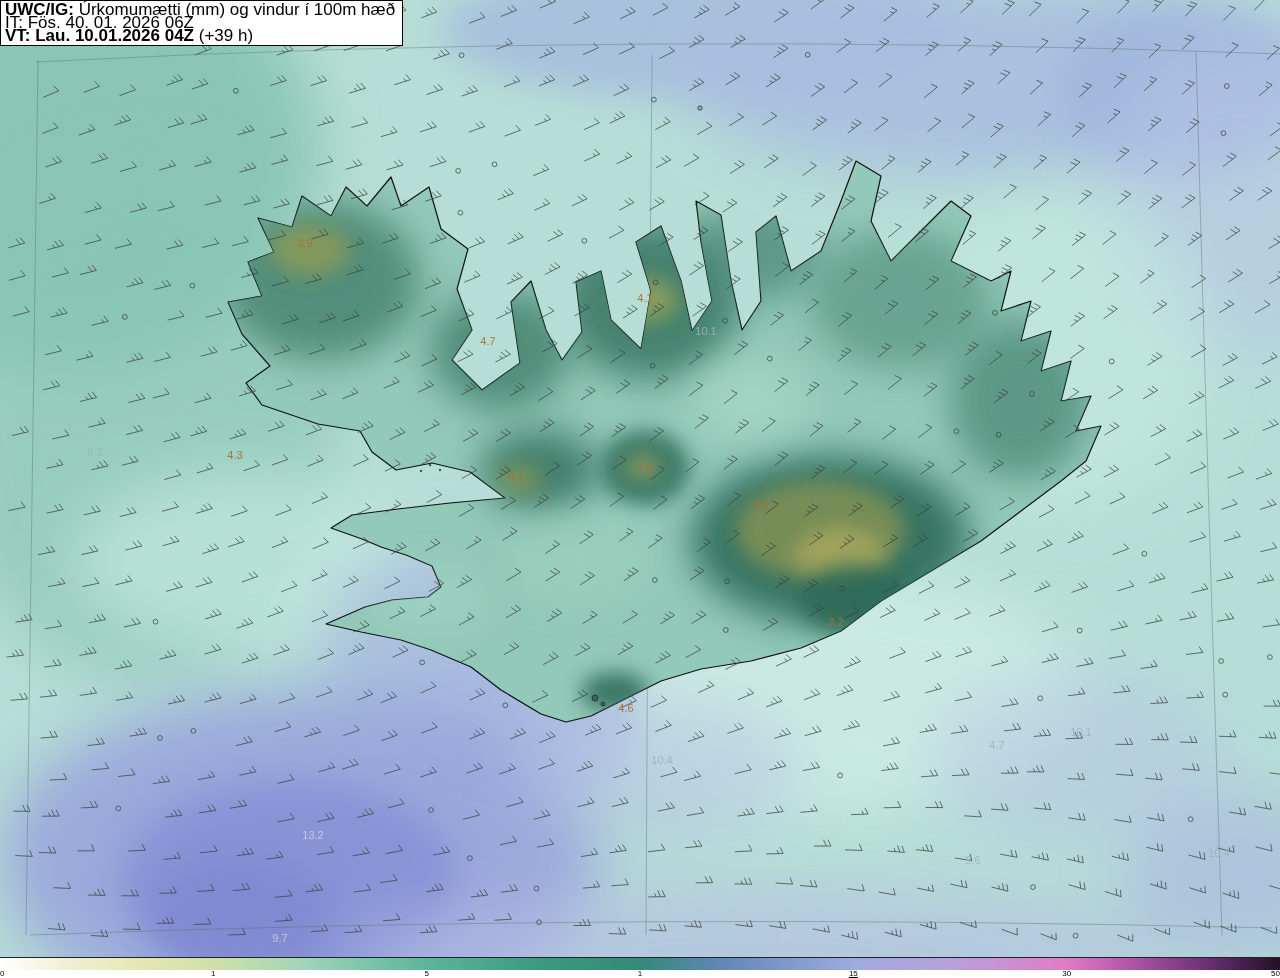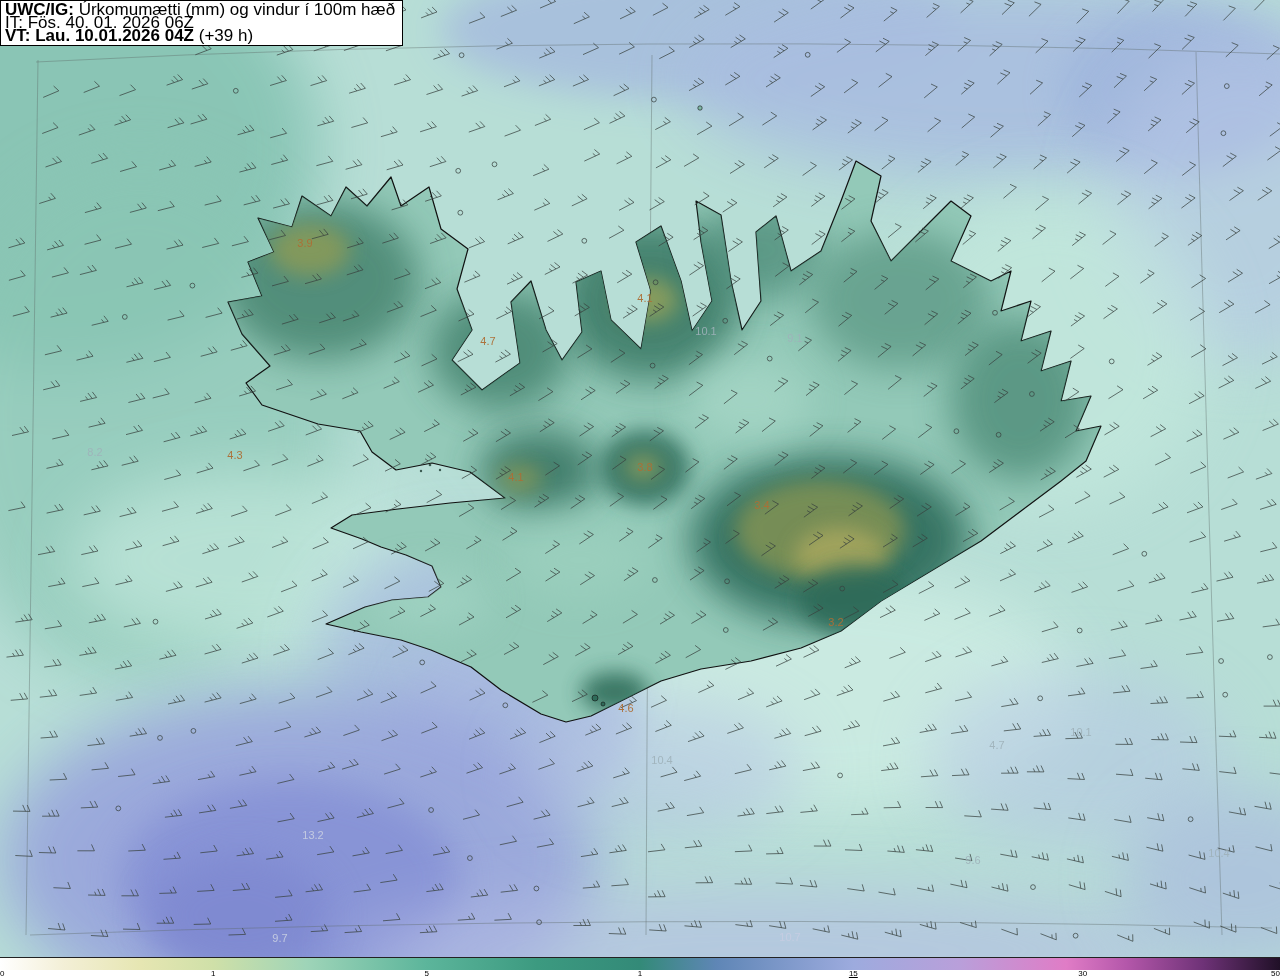--- a/index.html
+++ b/index.html
@@ -196,17 +196,17 @@
     </div>
   </div>
 
   <div id="cbar" class="colorbar" style="background: linear-gradient(90deg, rgb(255, 255, 255) 0%, rgb(243, 239, 214) 5%, rgb(230, 230, 178) 11%, rgb(207, 224, 168) 16.7%, rgb(158, 212, 184) 24%, rgb(92, 181, 155) 33.3%, rgb(60, 154, 128) 42%, rgb(51, 138, 120) 50%, rgb(95, 134, 182) 56%, rgb(157, 171, 222) 66.7%, rgb(185, 159, 218) 75%, rgb(224, 124, 198) 83.3%, rgb(180, 87, 170) 88%, rgb(110, 50, 119) 94%, rgb(32, 16, 39) 100%);"></div>
   <div id="cbar-ticks" class="cbar-ticks">
       <span style="left: 0%;">0</span>
       <span style="left: 16.6667%;">1</span>
       <span style="left: 33.3333%;">5</span>
       <span style="left: 50%;">1</span>
       <span style="left: 66.6667%; text-decoration: underline;">15</span>
-      <span style="left: 83.3333%; margin-left: 16px;">30</span>
+      <span style="left: 83.3333%;">30</span>
       <span style="left: 100%;">50</span>
     </div>
 
 </div>
 
 </body></html>

